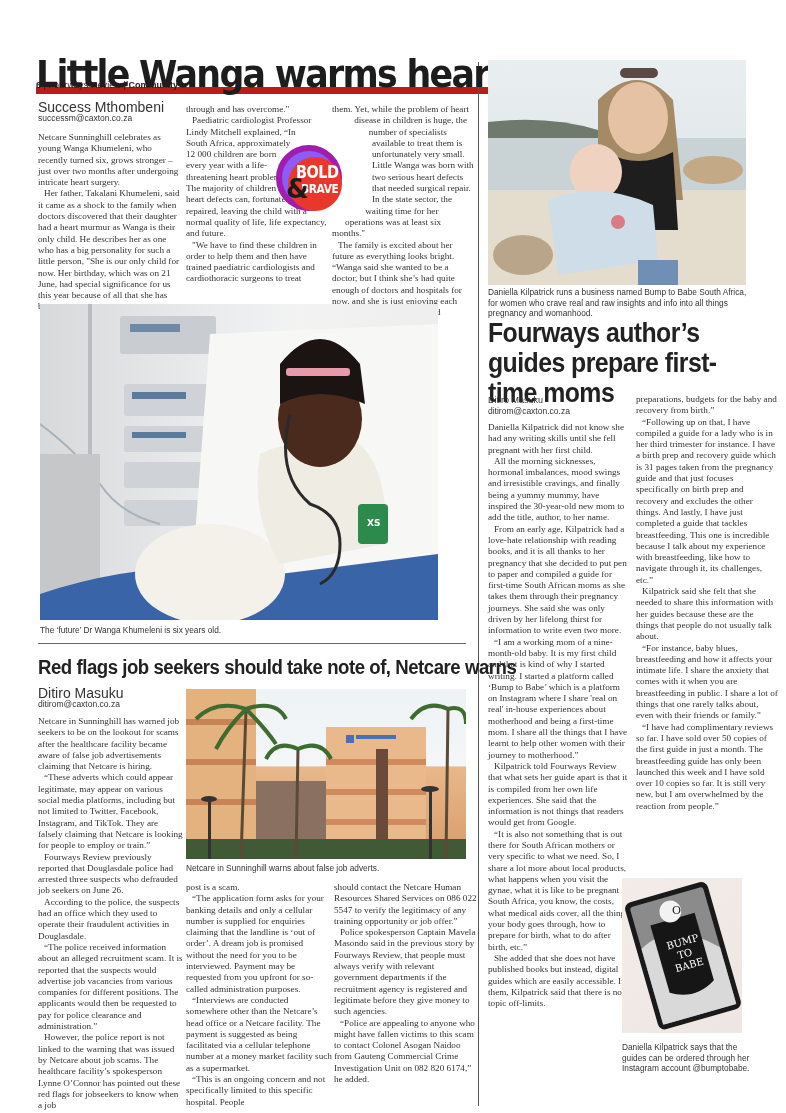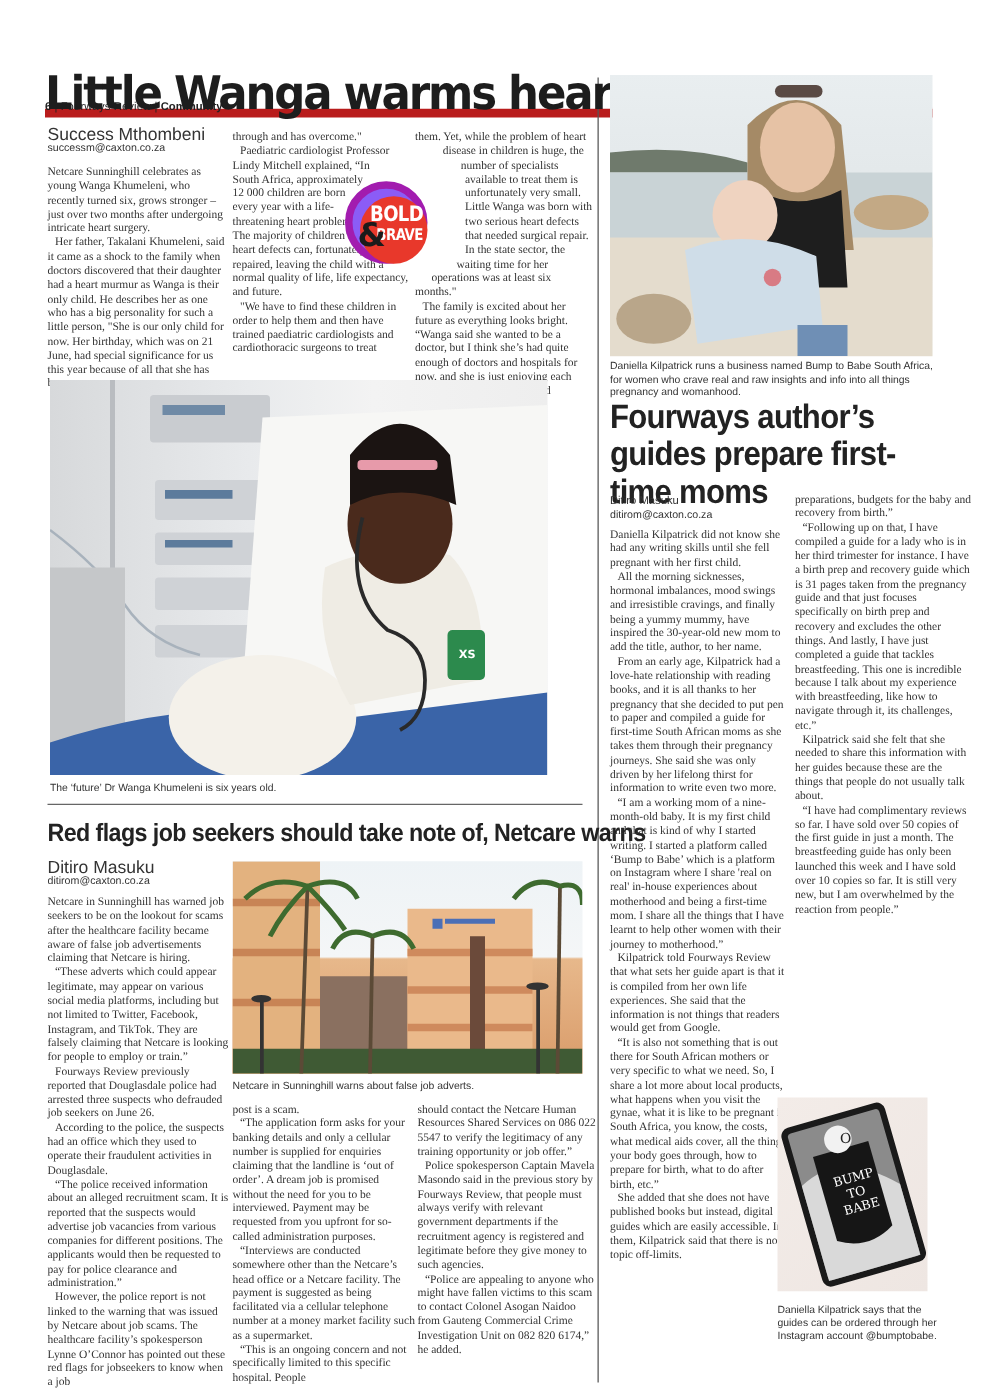--- a/index.html
+++ b/index.html
@@ -230,20 +230,21 @@
   <p>“I am a working mom of a nine-month-old baby. It is my first child and that is kind of why I started writing. I started a platform called ‘Bump to Babe’ which is a platform on Instagram where I share 'real on real' in-house experiences about motherhood and being a first-time mom. I share all the things that I have learnt to help other women with their journey to motherhood.”</p>
   <p>Kilpatrick told Fourways Review that what sets her guide apart is that it is compiled from her own life experiences. She said that the information is not things that readers would get from Google.</p>
   <p>“It is also not something that is out there for South African mothers or very specific to what we need. So, I share a lot more about local products, what happens when you visit the gynae, what it is like to be pregnant in South Africa, you know, the costs, what medical aids cover, all the things your body goes through, how to prepare for birth, what to do after birth, etc.”</p>
   <p>She added that she does not have published books but instead, digital guides which are easily accessible. In them, Kilpatrick said that there is no topic off-limits.</p>
 </div>
 
 <div class="abs col" style="left:636px; top:394px; width:142px;">
   <p class="first">preparations, budgets for the baby and recovery from birth.”</p>
   <p>“Following up on that, I have compiled a guide for a lady who is in her third trimester for instance. I have a birth prep and recovery guide which is 31 pages taken from the pregnancy guide and that just focuses specifically on birth prep and recovery and excludes the other things. And lastly, I have just completed a guide that tackles breastfeeding. This one is incredible because I talk about my experience with breastfeeding, like how to navigate through it, its challenges, etc.”</p>
   <p>Kilpatrick said she felt that she needed to share this information with her guides because these are the things that people do not usually talk about.</p>
+  <p>“For instance, baby blues, breastfeeding and how it affects your intimate life. I share the anxiety that comes with it when you are breastfeeding in public. I share a lot of things that one rarely talks about, even with their friends or family.”</p>
   <p>“I have had complimentary reviews so far. I have sold over 50 copies of the first guide in just a month. The breastfeeding guide has only been launched this week and I have sold over 10 copies so far. It is still very new, but I am overwhelmed by the reaction from people.”</p>
 </div>
 
 <div class="abs photo photo-tab">
   <svg width="120" height="155" viewBox="0 0 120 155">
     <g transform="rotate(-16 60 78)">
       <rect x="18" y="12" width="86" height="132" rx="7" fill="#1a1a1a"></rect>
       <rect x="23" y="17" width="76" height="122" rx="3" fill="#8b8b8b"></rect>
       <path d="M23 60 Q60 40 99 80 L99 139 L23 139 Z" fill="#d9d9d9"></path>
       <path d="M38 40 L84 40 L84 110 Q61 124 38 110 Z" fill="#161616"></path>

